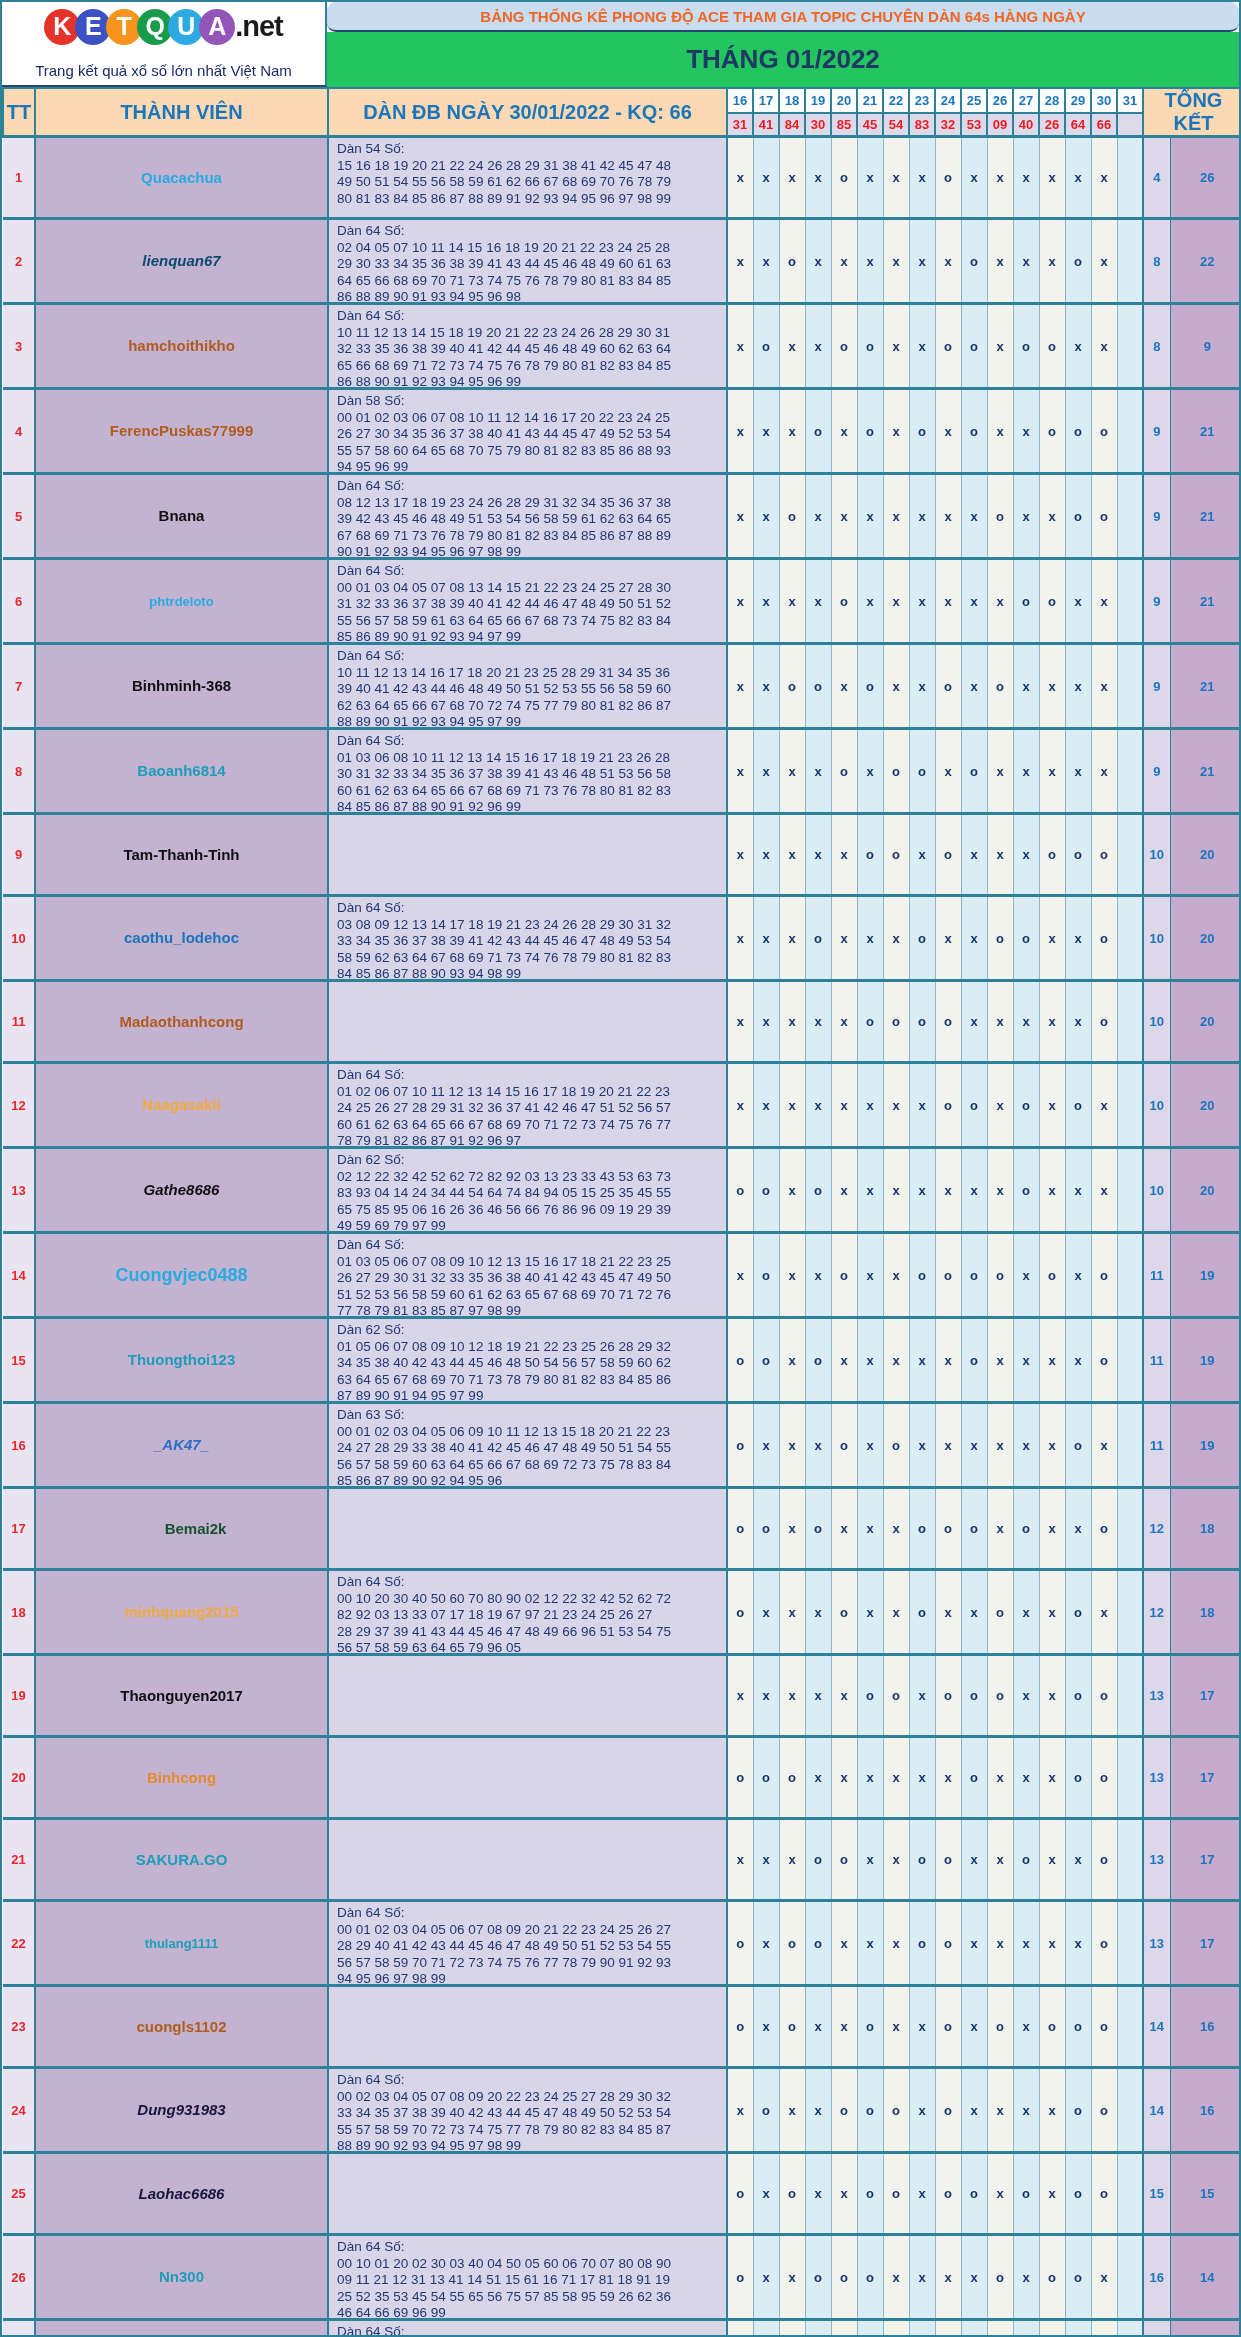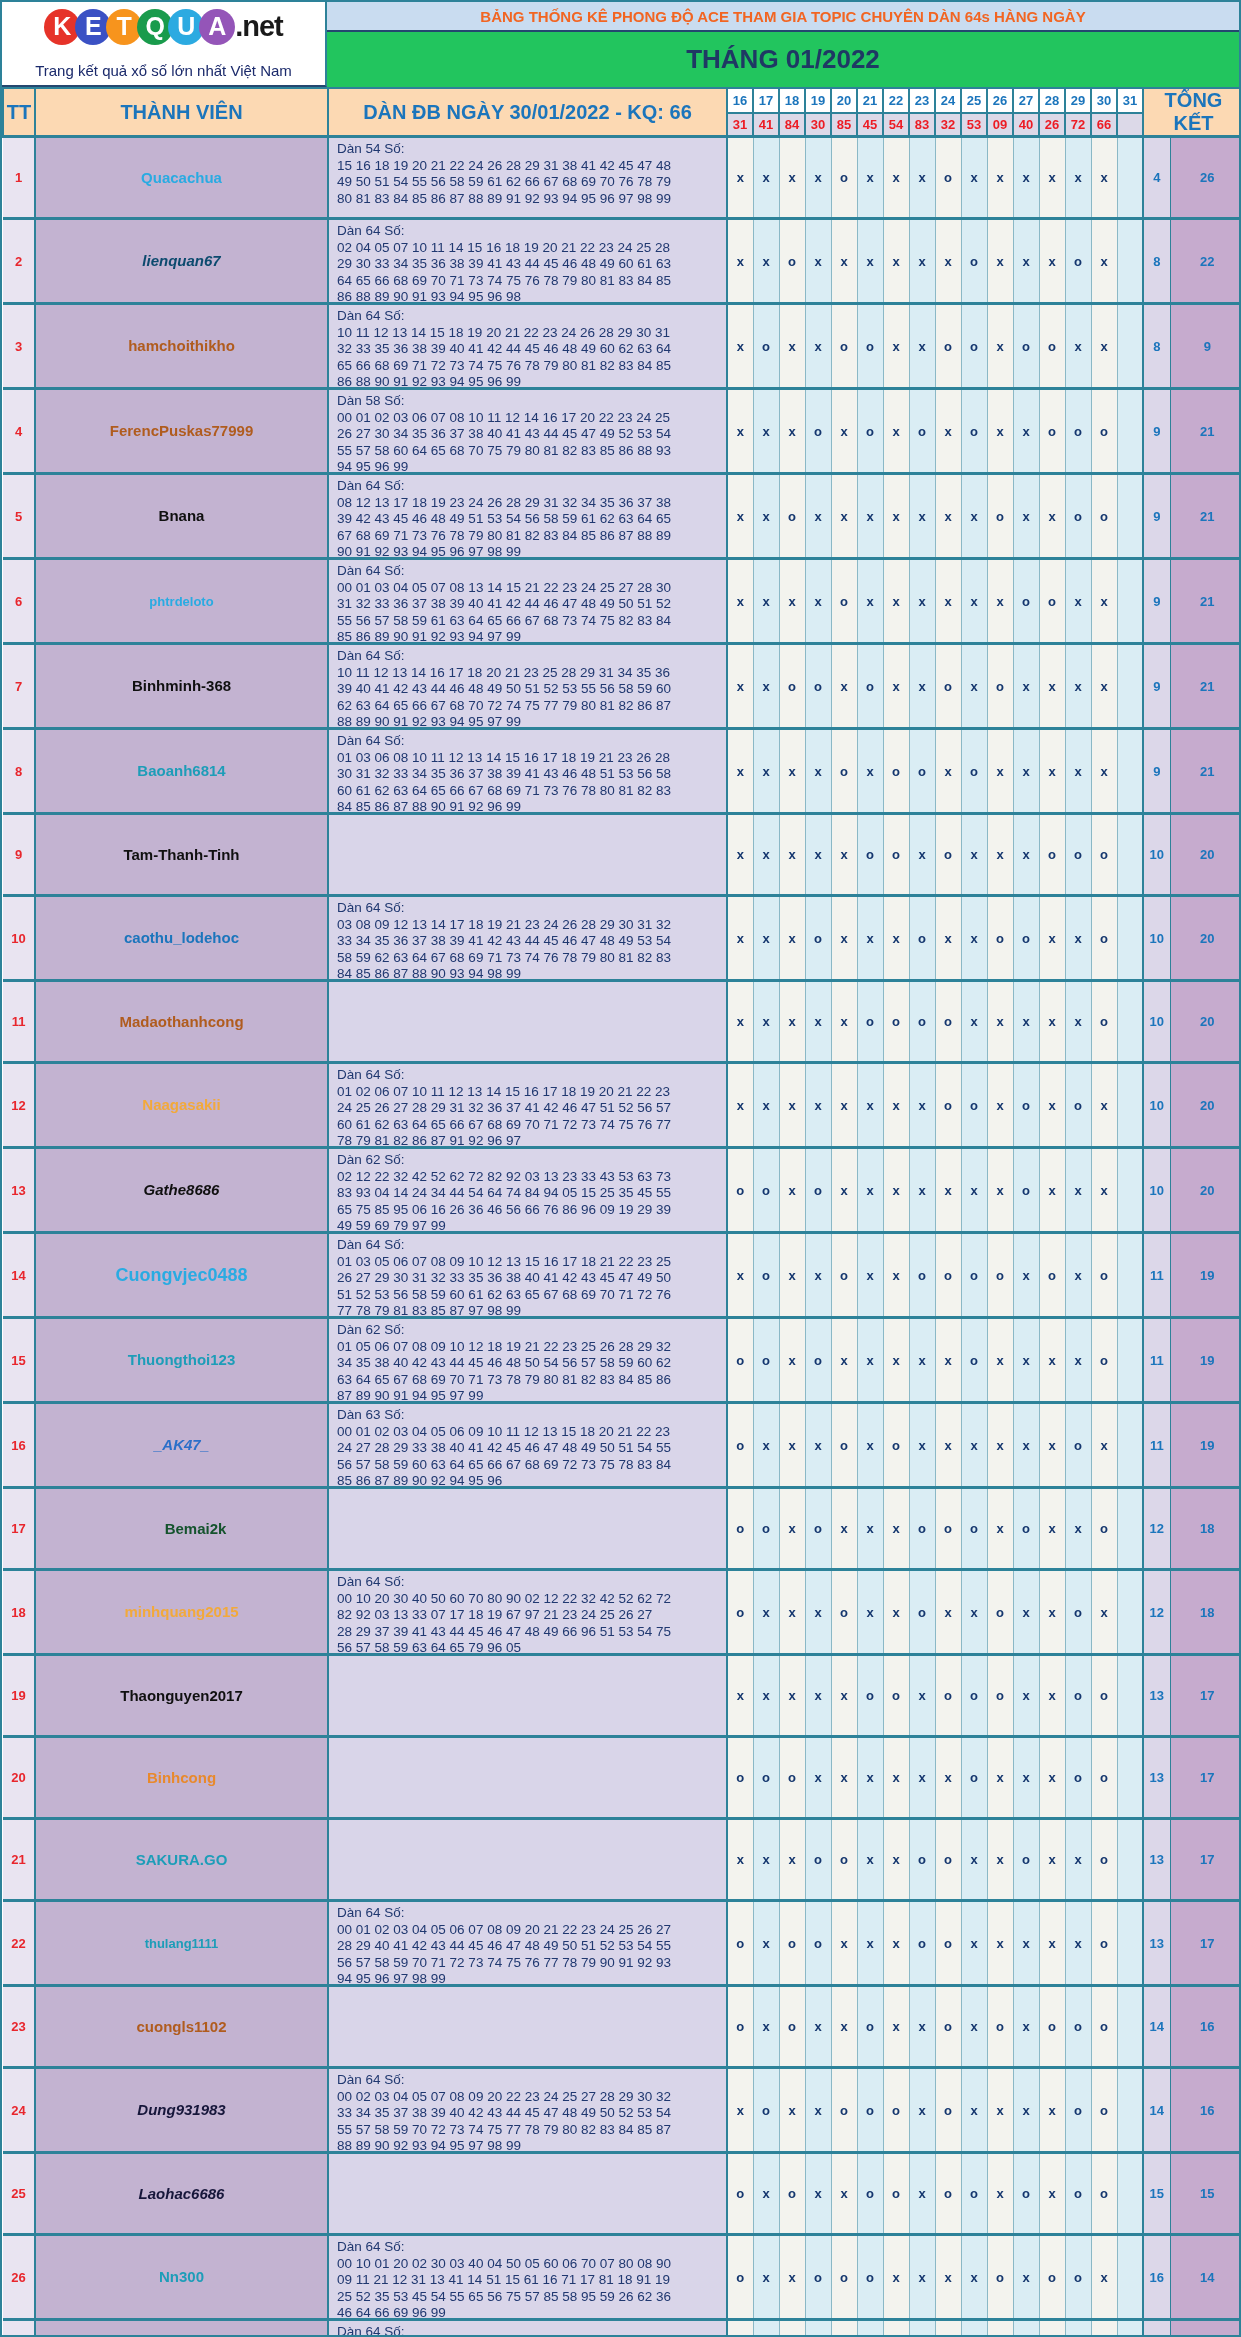--- a/index.html
+++ b/index.html
@@ -9,21 +9,21 @@
   .logo-box{width:325px;box-sizing:border-box;border-right:2px solid #2d8299;border-bottom:2px solid #24476f;
             display:flex;flex-direction:column;align-items:center;justify-content:center;background:#fff;}
   .logo-row{display:flex;align-items:center;}
   .logo-circle{width:36px;height:36px;border-radius:50%;color:#fff;font-weight:bold;font-size:25px;
                display:flex;align-items:center;justify-content:center;margin-left:-5px;}
   .logo-circle:first-child{margin-left:0;}
   .logo-net{font-size:29px;font-weight:bold;color:#1a1a1a;letter-spacing:-1px;}
   .tagline{font-size:15px;color:#1b2a6b;margin-top:17px;}
   .top-right{flex:1;display:flex;flex-direction:column;}
   .banner{height:30px;box-sizing:border-box;background:#c9dcf0;border-bottom:2px solid #24476f;color:#f26522;
-          font-weight:bold;font-size:15px;display:flex;align-items:center;justify-content:center;}
+          font-weight:bold;font-size:15px;display:flex;align-items:center;justify-content:center;border-radius:9px;}
   .month{flex:1;background:#22c55e;color:#1f3864;font-weight:bold;font-size:26px;
          display:flex;align-items:center;justify-content:center;}
   table{border-collapse:collapse;table-layout:fixed;width:1241px;}
   th,td{padding:0;}
   thead th{border:2px solid #2d8299;}
   .h-peach{background:#fcd9b3;color:#1b75bc;font-weight:bold;font-size:20px;text-align:center;}
   .h-date{background:#ffffff;color:#1b75bc;font-weight:bold;font-size:13px;height:22px;text-align:center;}
   .h-res{background:#dcd9e8;color:#ed1c24;font-weight:bold;font-size:13px;height:20px;text-align:center;}
   tbody tr{height:82px;}
   tbody td{border-top:3px solid #2d8299;box-sizing:border-box;}
@@ -123,21 +123,21 @@
           <th class="h-res">30</th>
           <th class="h-res">85</th>
           <th class="h-res">45</th>
           <th class="h-res">54</th>
           <th class="h-res">83</th>
           <th class="h-res">32</th>
           <th class="h-res">53</th>
           <th class="h-res">09</th>
           <th class="h-res">40</th>
           <th class="h-res">26</th>
-          <th class="h-res">72</th>
+          <th class="h-res">64</th>
           <th class="h-res">66</th>
           <th class="h-res"></th>
         </tr>
     </thead>
     <tbody>
 
     <tr>
           <td class="tt">1</td>
           <td class="member"><span style="color: rgb(41, 171, 226); font-size: 15px;">Quacachua</span></td>
           <td class="dan">

